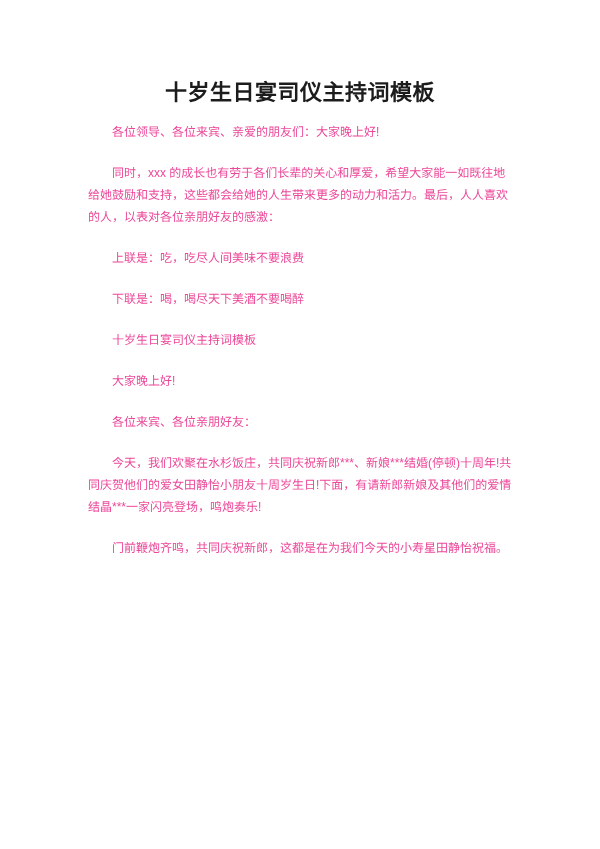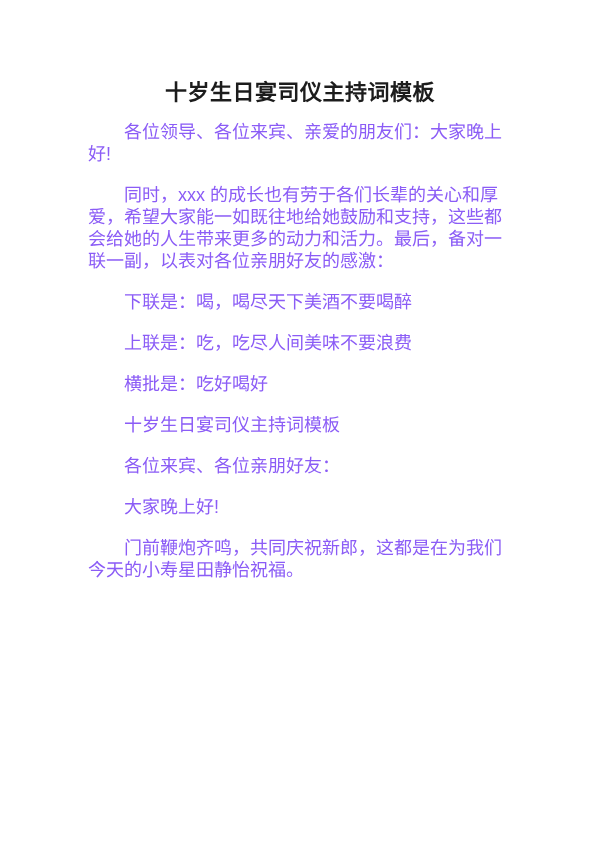--- a/index.html
+++ b/index.html
@@ -24,46 +24,46 @@
     margin: 0 0 13px 0;
     font-size: 22px;
     line-height: 30px;
     font-weight: bold;
     text-align: center;
     color: #1c1c1c;
     letter-spacing: 0.5px;
   }
   .para {
     margin: 8px 0 19px 0;
-    font-size: 18px;
+    font-size: 12px;
     line-height: 22px;
-    color: #8b5cf6;
+    color: #ec4899;
     text-indent: 2em;
     word-break: break-all;
   }
 </style>
 </head>
 <body>
 
 <div class="page">
   <h1 class="doc-title">十岁生日宴司仪主持词模板</h1>
 
   <p class="para">各位领导、各位来宾、亲爱的朋友们：大家晚上好!</p>
 
 
 
-  <p class="para">同时，xxx 的成长也有劳于各们长辈的关心和厚爱，希望大家能一如既往地给她鼓励和支持，这些都会给她的人生带来更多的动力和活力。最后，备对一联一副，以表对各位亲朋好友的感激：</p>
+  <p class="para">同时，xxx 的成长也有劳于各们长辈的关心和厚爱，希望大家能一如既往地给她鼓励和支持，这些都会给她的人生带来更多的动力和活力。最后，人人喜欢的人，以表对各位亲朋好友的感激：</p>
+
+  <p class="para">上联是：吃，吃尽人间美味不要浪费</p>
 
   <p class="para">下联是：喝，喝尽天下美酒不要喝醉</p>
 
-  <p class="para">上联是：吃，吃尽人间美味不要浪费</p>
-
-  <p class="para">横批是：吃好喝好</p>
 
   <p class="para">十岁生日宴司仪主持词模板</p>
 
+  <p class="para">大家晚上好!</p>
+
   <p class="para">各位来宾、各位亲朋好友：</p>
 
-  <p class="para">大家晚上好!</p>
-
+  <p class="para">今天，我们欢聚在水杉饭庄，共同庆祝新郎***、新娘***结婚(停顿)十周年!共同庆贺他们的爱女田静怡小朋友十周岁生日!下面，有请新郎新娘及其他们的爱情结晶***一家闪亮登场，鸣炮奏乐!</p>
 
   <p class="para">门前鞭炮齐鸣，共同庆祝新郎，这都是在为我们今天的小寿星田静怡祝福。</p>
 </div>
 
 </body></html>

